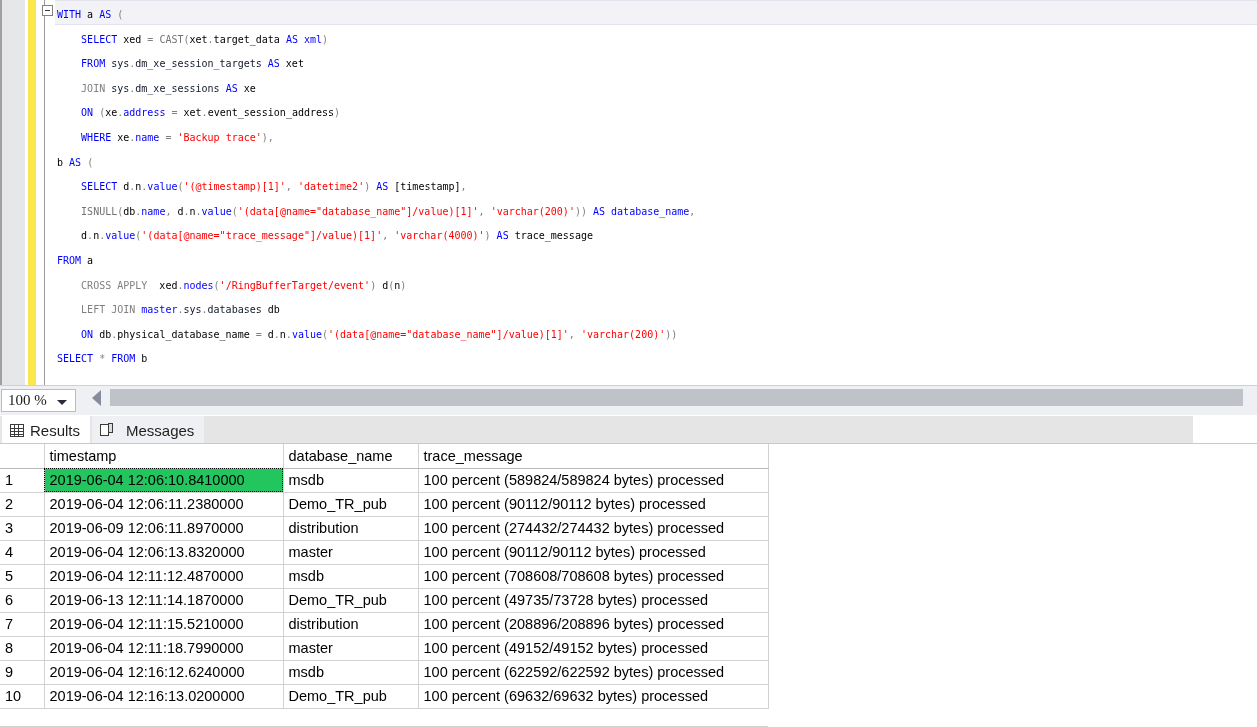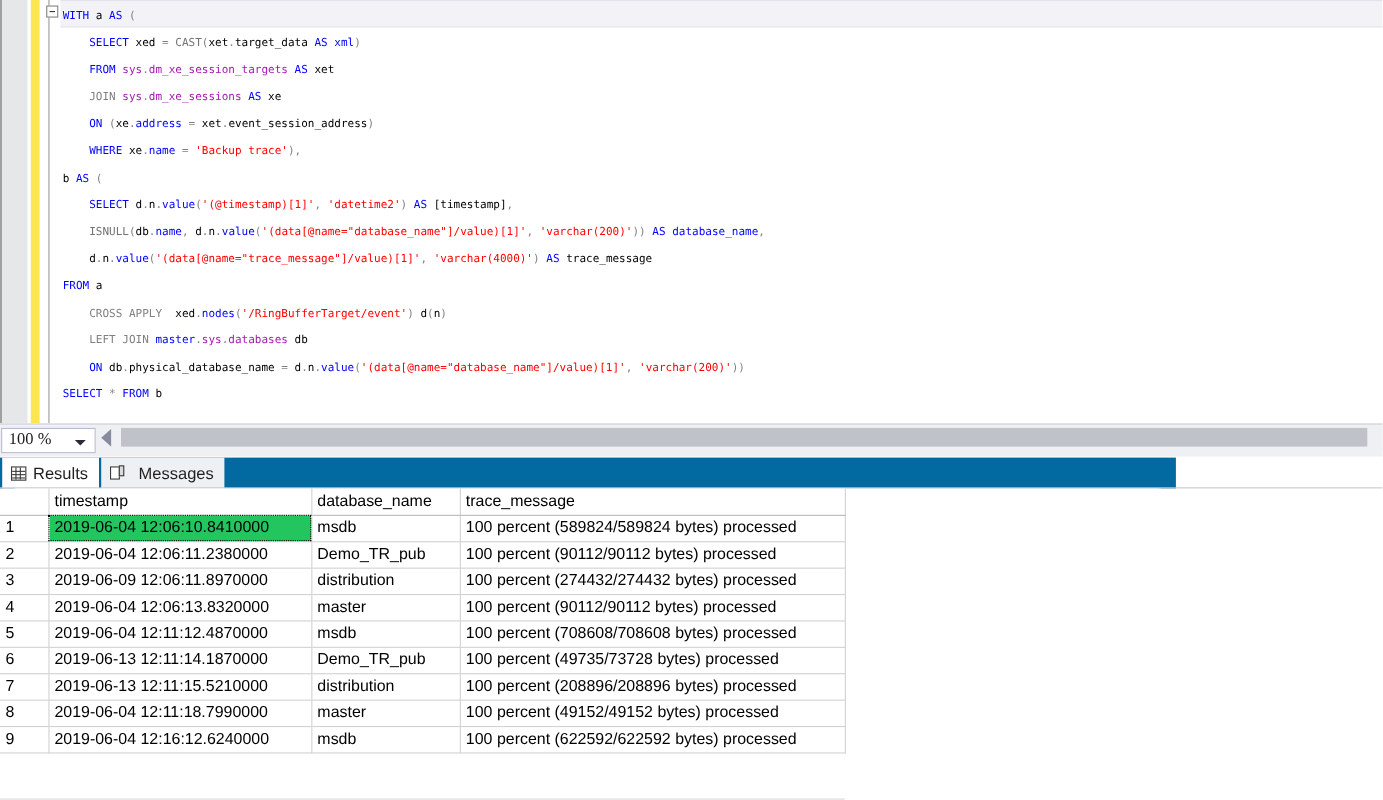--- a/index.html
+++ b/index.html
@@ -51,21 +51,21 @@
     font-family: "DejaVu Sans Mono", monospace;
     font-size: 10px;
     line-height: 24.6px;
     white-space: pre;
     color: #000000;
   }
   #code .kw   { color: #0000ff; }
   #code .gray { color: #808080; }
   #code .fn   { color: #737373; text-align: center; }
   #code .str  { color: #ff0000; margin-top: 48px; }
-  #code .sch  { color: #a21caf; }
+  #code .sch  { color: #0f172a; }
   #code .plain{ color: #000000; }
   #code .par  { color: #808080; }
   #code .id   { color: #0000ff; }
   .first-line-hl {
     position: absolute; left: 55px; top: 0px;
     width: 1202px; height: 25px;
     background: #f2f2f7;
     border-top: 1px solid #e3e3ee;
     border-bottom: 1px solid #e3e3ee;
     box-sizing: border-box;
@@ -74,21 +74,21 @@
   
   #zoom-strip {
     position: absolute; left: 0; top: 385px;
     width: 1257px; height: 30px;
     background: #eff0f3;
     border-top: 1px solid #cfd0d6;
     box-sizing: border-box;
   }
   #zoom-select {
     position: absolute; left: 1px; top: 3px;
-    width: 86px; height: 23px;
+    width: 75px; height: 23px;
     background: #ffffff;
     border: 1px solid #b8bcd0;
     box-sizing: border-box;
     font-family: "Liberation Serif", serif;
     font-size: 15px;
     color: #1a1a1a;
     line-height: 21px;
     padding-left: 6px;
   }
   #zoom-arrow {
@@ -112,22 +112,23 @@
   }
   #hscroll-thumb {
     position: absolute; left: 18px; top: 2px;
     width: 1133px; height: 17px;
     background: #c0c2ca;
   }
 
   
   #tabs {
     position: absolute; left: 0; top: 416px;
-    width: 1069px; height: 28px;
-    background: #0369a1;
+    width: 1169px; height: 28px;
+    background: #e5e5e5;
+    padding-left: 24px;
   }
   .tab {
     position: absolute; top: 0; height: 28px;
     display: flex; align-items: center;
     padding: 0 10px 0 8px;
     font-size: 15px; color: #1f1f1f;
     box-sizing: border-box;
     cursor: default;
   }
   .tab.active { background: #ffffff; }
@@ -306,33 +307,39 @@
             <td>100 percent (708608/708608 bytes) processed</td>
           </tr>
           <tr>
             <td class="rownum">6</td>
             <td>2019-06-13 12:11:14.1870000</td>
             <td>Demo_TR_pub</td>
             <td>100 percent (49735/73728 bytes) processed</td>
           </tr>
           <tr>
             <td class="rownum">7</td>
-            <td>2019-06-13 12:11:15.5210000</td>
+            <td>2019-06-04 12:11:15.5210000</td>
             <td>distribution</td>
             <td>100 percent (208896/208896 bytes) processed</td>
           </tr>
           <tr>
             <td class="rownum">8</td>
             <td>2019-06-04 12:11:18.7990000</td>
             <td>master</td>
             <td>100 percent (49152/49152 bytes) processed</td>
           </tr>
           <tr>
             <td class="rownum">9</td>
             <td>2019-06-04 12:16:12.6240000</td>
             <td>msdb</td>
             <td>100 percent (622592/622592 bytes) processed</td>
           </tr>
+          <tr>
+            <td class="rownum">10</td>
+            <td>2019-06-04 12:16:13.0200000</td>
+            <td>Demo_TR_pub</td>
+            <td>100 percent (69632/69632 bytes) processed</td>
+          </tr>
         </tbody>
     </table>
   </div>
   <div id="grid-bottom-edge"></div>
 </div>
 
 </body></html>

